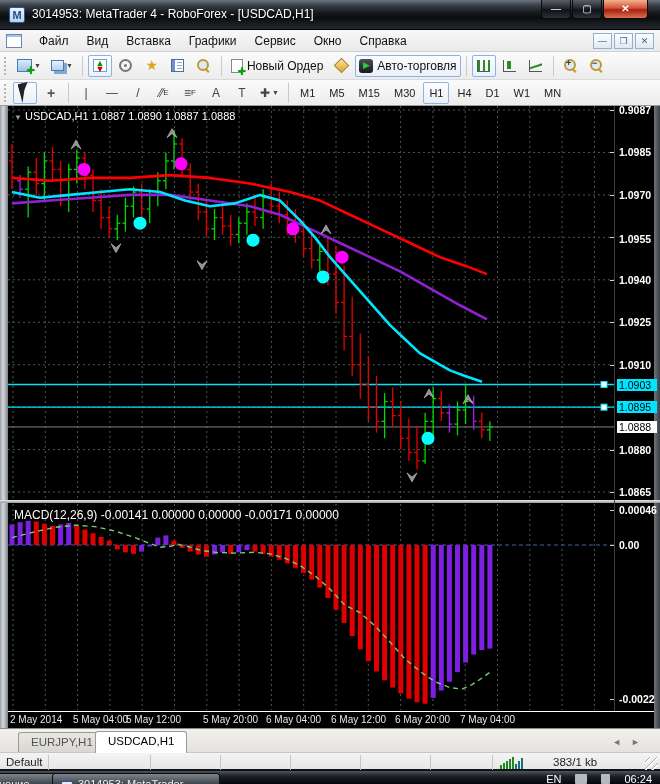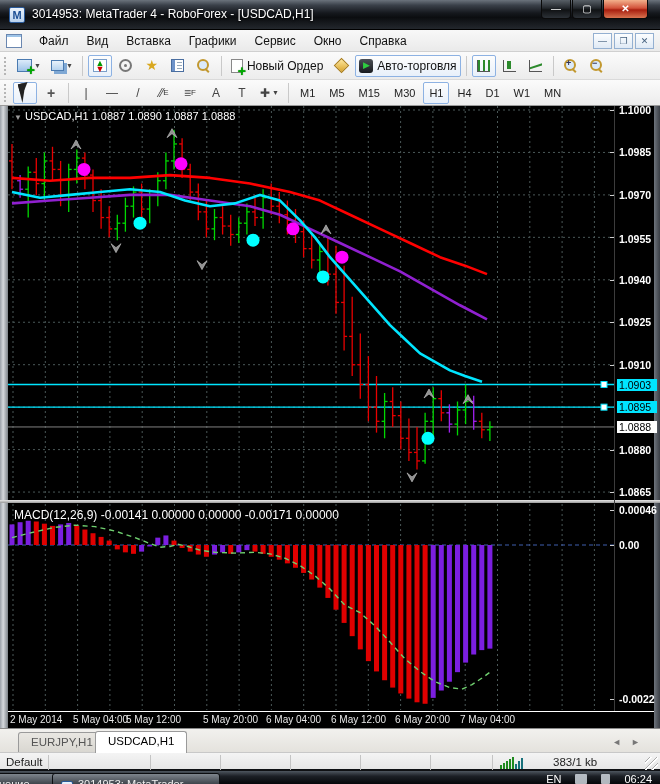--- a/index.html
+++ b/index.html
@@ -581,21 +581,21 @@
       <polyline points="4,33.65 27,27.77 47,23.36 67,21.155 87,22.625 107,27.034999999999997 127,33.65 142,39.53 152,43.205 162,42.47 170,40.265 180,42.47 192,46.144999999999996 207,48.35 227,49.085 247,48.35 262,49.82 277,54.230000000000004 292,61.58 307,71.87 322,85.1 337,101.27 352,108.62 367,121.85000000000001 382,138.01999999999998 397,154.925 412,167.42000000000002 427,177.71 442,183.59 454,185.06 464,180.65 474,174.035 484,166.685" fill="none" stroke="#6fcf6f" stroke-width="1.4" stroke-dasharray="5,4"></polyline>
     </svg>
   <div class="overlay-label" style="left:14px;top:508px;font-size:12px;">
     <span>MACD(12,26,9)</span>
     <span>-0.00141 0.00000 0.00000 -0.00171 0.00000</span>
   </div>
 
   <div class="axis-vline"></div>
   <div class="time-topline"></div>
   <div id="axis-layer">
-      <div class="axis-label" style="top: 104px;">1.1000</div>
+      <div class="axis-label" style="top: 104px;">0.9087</div>
       <div class="axis-tick" style="top: 110px;"></div>
       <div class="axis-label" style="top: 146.45px;">1.0985</div>
       <div class="axis-tick" style="top: 152.45px;"></div>
       <div class="axis-label" style="top: 188.9px;">1.0970</div>
       <div class="axis-tick" style="top: 194.9px;"></div>
       <div class="axis-label" style="top: 233px;">1.0955</div>
       <div class="axis-tick" style="top: 237.35px;"></div>
       <div class="axis-label" style="top: 273.8px;">1.0940</div>
       <div class="axis-tick" style="top: 279.8px;"></div>
       <div class="axis-label" style="top: 316.25px;">1.0925</div>

